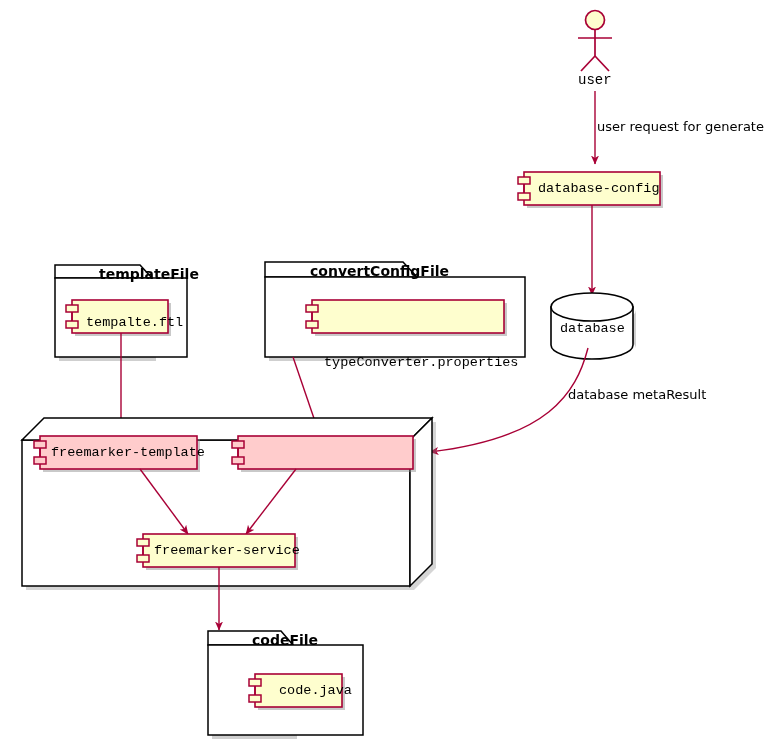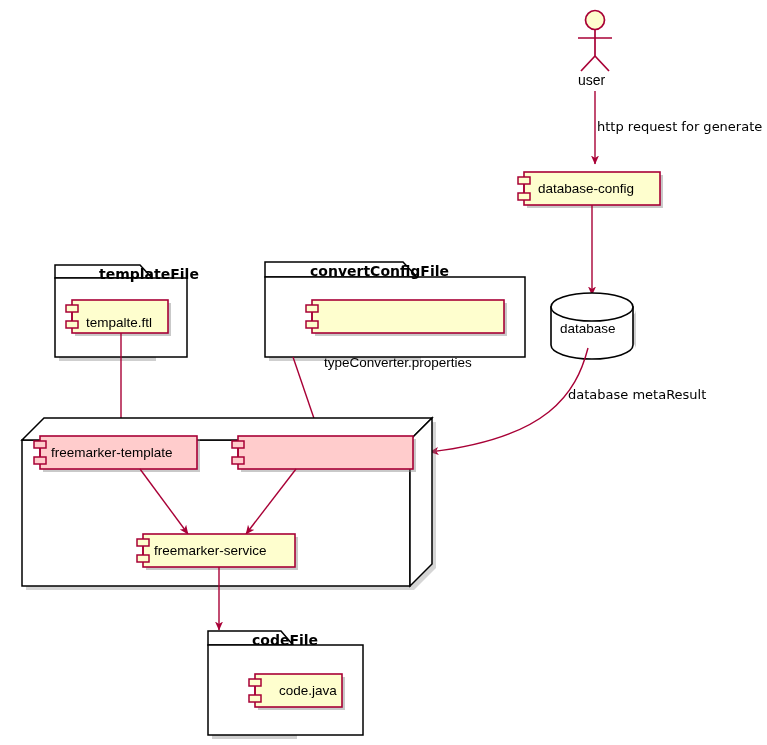--- a/index.html
+++ b/index.html
@@ -30,37 +30,37 @@
     font-size: 13px;
     color: #000000;
     white-space: nowrap;
     font-family: "DejaVu Sans", sans-serif;
   }
   .node-label {
     position: absolute;
     font-size: 13.5px;
     color: #000000;
     white-space: nowrap;
-    font-family: Liberation Sans, sans-serif;
+    font-family: Liberation Mono, monospace;
   }
   .pkg-title {
     position: absolute;
     font-size: 14px;
     font-weight: bold;
     color: #000000;
     white-space: nowrap;
     font-family: "DejaVu Sans", sans-serif;
     margin-left: 39px;
   }
   .comp-label {
     position: absolute;
     font-size: 13.5px;
     color: #000000;
     white-space: nowrap;
-    font-family: Liberation Sans, sans-serif;
+    font-family: Liberation Mono, monospace;
   }
 </style>
 </head>
 <body>
 
 <div id="canvas">
 
   <svg class="layer" viewBox="0 0 767 745">
     <defs>
       <marker id="arrow" markerWidth="10" markerHeight="10" refX="8.5" refY="4" orient="auto" markerUnits="userSpaceOnUse">
@@ -196,21 +196,21 @@
       <rect x="255" y="674" width="87" height="33" fill="#888888" opacity="0.45" transform="translate(3,3)"></rect>
       <rect x="255" y="674" width="87" height="33" fill="#FEFECE" stroke="#A80036" stroke-width="1.6"></rect>
       <line x1="255" y1="682" x2="255" y2="699" stroke="#A80036" stroke-width="1.6"></line>
       <rect x="249" y="679" width="12" height="7" fill="#FEFECE" stroke="#A80036" stroke-width="1.5"></rect>
       <rect x="249" y="695" width="12" height="7" fill="#FEFECE" stroke="#A80036" stroke-width="1.5"></rect>
     </g>
   </svg>
 
   <div class="node-label" style="left:578px; top:72px; font-size:14px;">user</div>
 
-  <div class="edge-label" style="left:597px; top:119px;">http request for generate</div>
+  <div class="edge-label" style="left:597px; top:119px;">user request for generate</div>
 
   <div class="comp-label" style="left:538px; top:181px;">database-config</div>
 
   <div class="node-label" style="left:560px; top:321px;">database</div>
 
   <div class="pkg-title" style="left:60px; top:266px;">templateFile</div>
 
   <div class="comp-label" style="left:86px; top:309px;margin-top:6px;">tempalte.ftl</div>
 
   <div class="pkg-title" style="left:271px; top:263px;">convertConfigFile</div>

